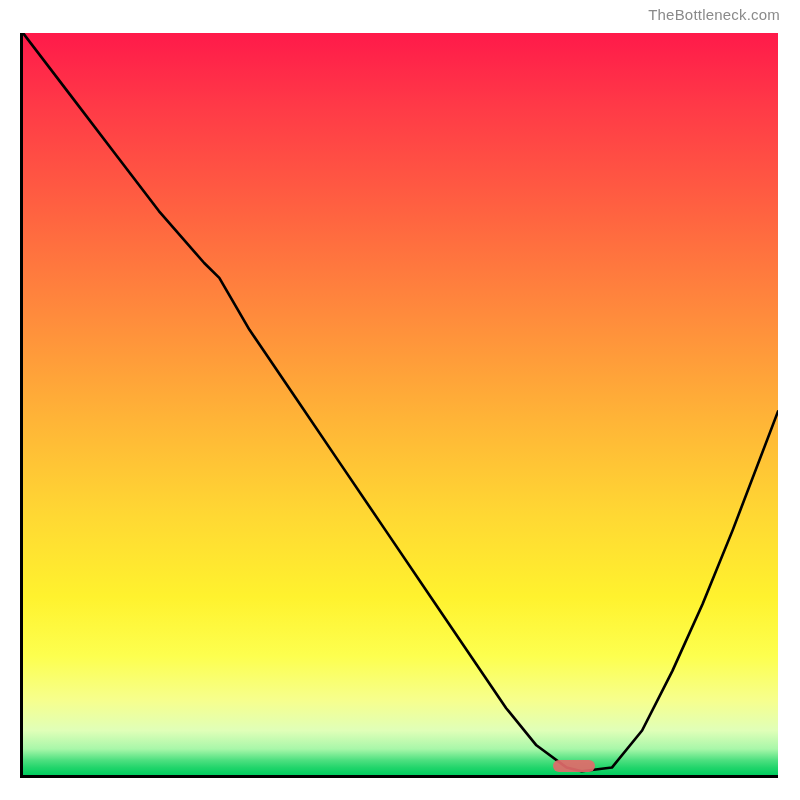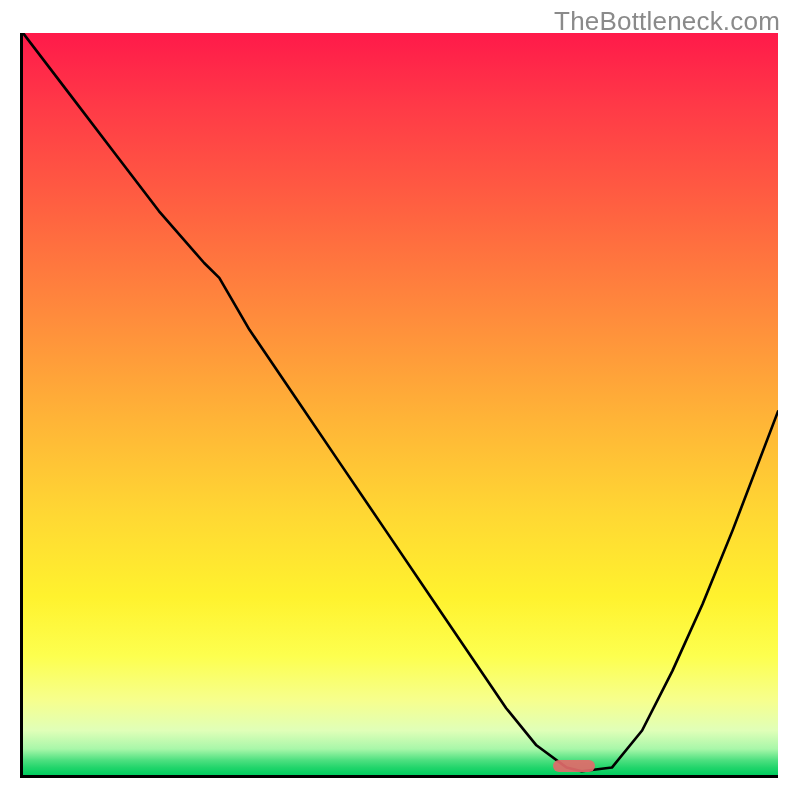--- a/index.html
+++ b/index.html
@@ -54,21 +54,21 @@
     position: absolute;
     background: #e26a6a;
     border-radius: 6px;
     opacity: 0.92;
   }
   .watermark {
     position: absolute;
     top: 6px;
     right: 20px;
     font-family: Arial, Helvetica, sans-serif;
-    font-size: 26px;
+    font-size: 15px;
     color: #8a8a8a;
     letter-spacing: 0.2px;
   }
 </style>
 </head>
 <body>
 
 <div class="watermark">TheBottleneck.com</div>
 
 <div class="frame">

